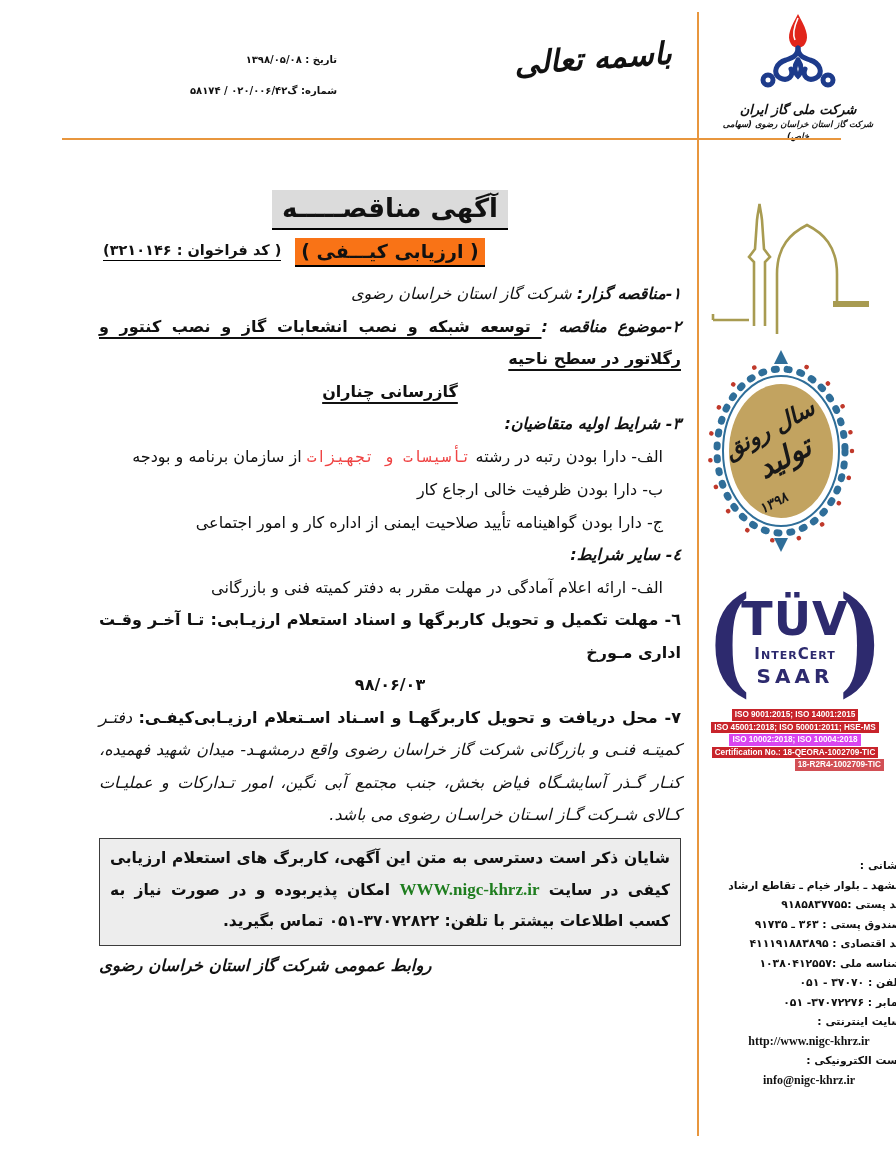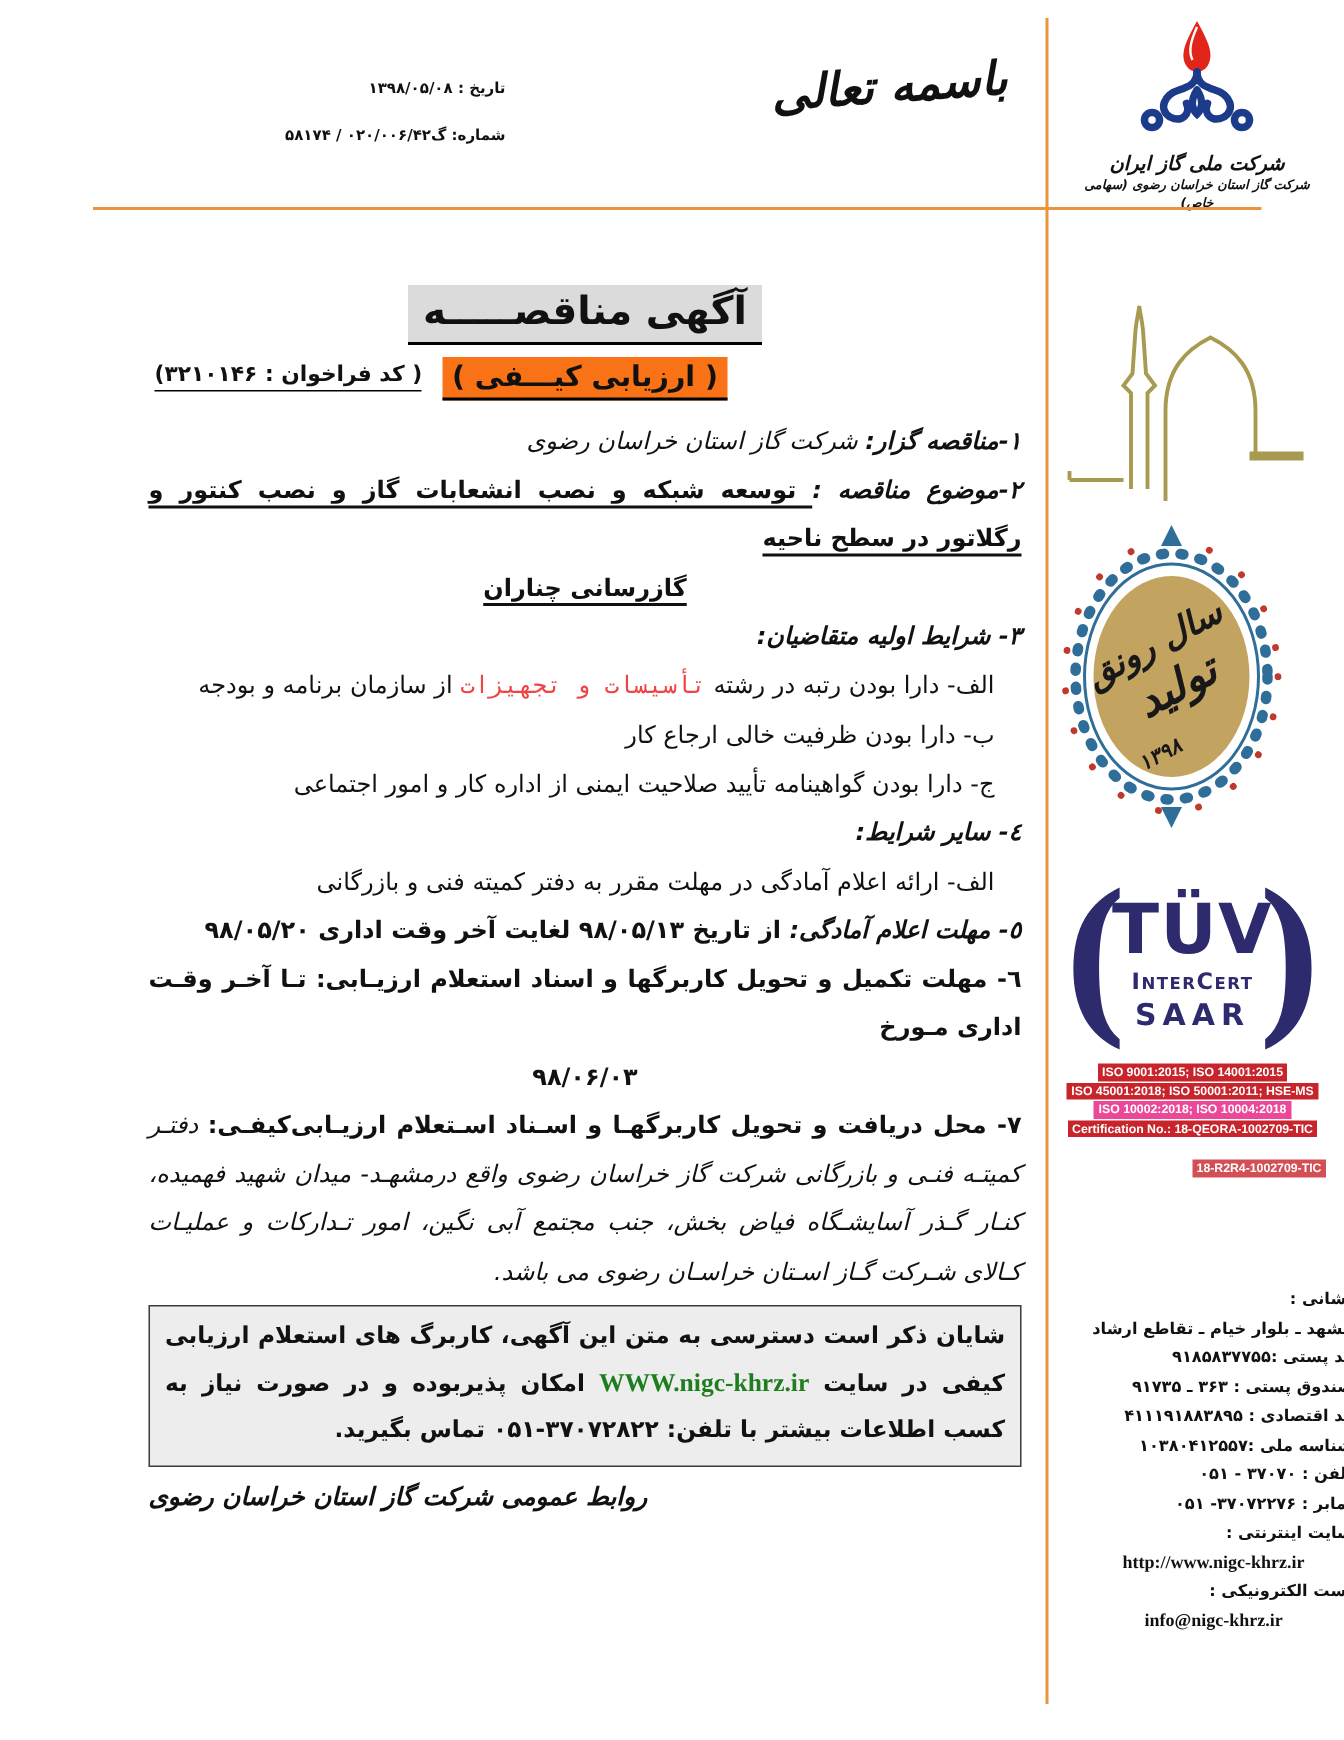--- a/index.html
+++ b/index.html
@@ -72,21 +72,21 @@
   }
   .tuv-paren.l{left:-2px;} .tuv-paren.r{right:-2px;}
   .tuv-name{font-size:46px; font-weight:bold; line-height:50px; letter-spacing:1px; padding-top:2px;}
   .tuv-ic{font-size:15px; font-weight:bold; font-variant:small-caps; letter-spacing:1px; line-height:20px;}
   .tuv-saar{font-size:20px; font-weight:bold; letter-spacing:4px; line-height:24px;}
   .iso{position:absolute; left:700px; top:708px; width:190px;}
   .iso div{
     width:fit-content; margin:1px auto; padding:0 3px; line-height:11.5px;
     color:#fff; font-family:"Liberation Sans", sans-serif; font-size:8.2px; font-weight:bold;
   }
-  .iso div.part{margin:15px 6px 0 auto; opacity:.8;}
+  .iso div.part{margin:1px 6px 0 auto; opacity:.8;}
   .contact{
     position:absolute; left:716px; top:856px; width:186px;
     direction:rtl; text-align:right; font-size:10.8px; font-weight:bold; line-height:19.5px;
   }
   .contact .latin{
     direction:ltr; text-align:center; font-family:"Liberation Serif", serif; font-size:12px;
   }
 </style>
 </head>
 <body>
@@ -143,23 +143,20 @@
       <p class="it sub-it">
         <span>الف- دارا بودن رتبه در رشته </span><span class="red">تأسیسات و تجهیزات</span><span> از سازمان برنامه و بودجه</span>
       </p>
       <p class="it sub-it">ب- دارا بودن ظرفیت خالی ارجاع کار</p>
       <p class="it sub-it">ج- دارا بودن گواهینامه تأیید صلاحیت ایمنی از اداره کار و امور اجتماعی</p>
       <p class="it">
         <span class="lbl">٤- سایر شرایط:</span>
       </p>
       <p class="it sub-it">الف- ارائه اعلام آمادگی در مهلت مقرر به دفتر کمیته فنی و بازرگانی</p>
       <p class="it">
-        <span class="lbl">٥- مهلت اعلام آمادگی:</span><span class="b"> از تاریخ ۹۸/۰۵/۱۳ لغایت آخر وقت اداری  ۹۸/۰۵/۲۰</span>
-      </p>
-      <p class="it">
         <span class="b">٦- مهلت تکمیل و تحویل کاربرگها و اسناد استعلام ارزیـابی:</span><span class="b"> تـا آخـر وقـت اداری مـورخ</span>
         <span class="center-line">۹۸/۰۶/۰۳</span>
       </p>
       <p class="it">
         <span class="b">٧- محل دریافت و تحویل کاربرگهـا و اسـناد اسـتعلام ارزیـابی‌کیفـی:</span><span class="i"> دفتـر کمیتـه فنـی و بازرگانی شرکت گاز خراسان رضوی واقع درمشهـد- میدان شهید فهمیده، کنـار گـذر آسایشـگاه فیاض بخش، جنب مجتمع آبی نگین، امور تـدارکات و عملیـات کـالای شـرکت گـاز اسـتان خراسـان رضوی می باشد.</span>
       </p>
     </div>
 
     <div class="note-box">
       <span>شایان ذکر است دسترسی به متن  این آگهی، کاربرگ های استعلام ارزیابی کیفی در سایت </span><span class="url" style="color:#1E7D1E">WWW.nigc-khrz.ir</span><span> امکان پذیربوده و در صورت  نیاز به کسب اطلاعات بیشتر با تلفن: ۳۷۰۷۲۸۲۲-۰۵۱ تماس بگیرید.</span>
@@ -199,21 +196,21 @@
       <span class="tuv-paren r">)</span>
       <div class="tuv-name">TÜV</div>
       <div class="tuv-ic">InterCert</div>
       <div class="tuv-saar">SAAR</div>
     </div>
   </div>
 
   <div class="iso">
     <div style="background:#C8242B">ISO 9001:2015; ISO 14001:2015</div>
     <div style="background:#C8242B">ISO 45001:2018; ISO 50001:2011; HSE-MS</div>
-    <div style="background:#ec4899">ISO 10002:2018; ISO 10004:2018</div>
+    <div style="background:#d946ef">ISO 10002:2018; ISO 10004:2018</div>
     <div style="background:#C8242B">Certification No.: 18-QEORA-1002709-TIC</div>
     <div class="part" style="background:#C8242B">18-R2R4-1002709-TIC</div>
   </div>
 
   <div class="contact">
     <div>نشانی :</div>
     <div>مشهد ـ  بلوار خیام ـ تقاطع ارشاد</div>
     <div>کد پستی :۹۱۸۵۸۳۷۷۵۵</div>
     <div>صندوق پستی : ۳۶۳ ـ ۹۱۷۳۵</div>
     <div>کد اقتصادی : ۴۱۱۱۹۱۸۸۳۸۹۵</div>

